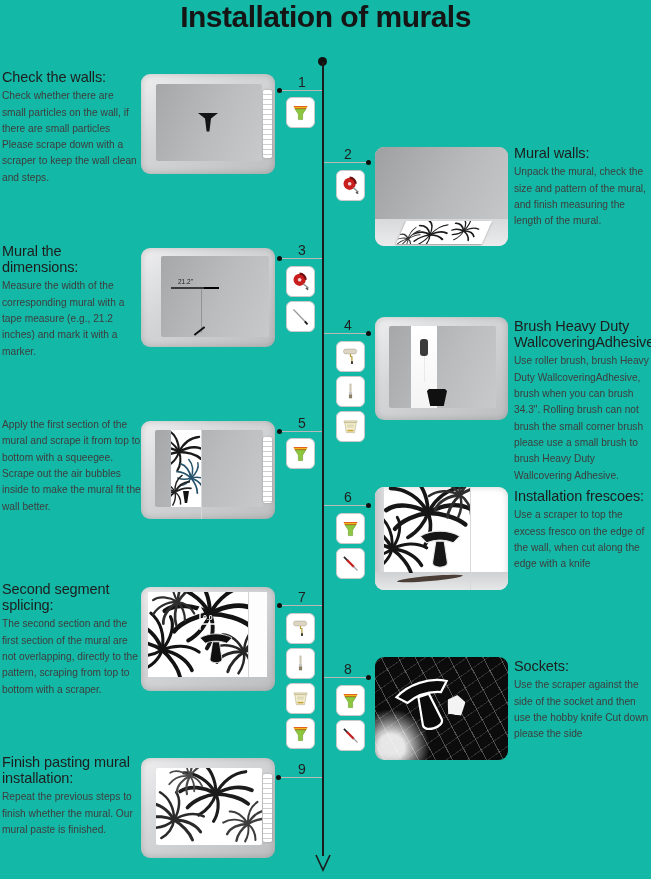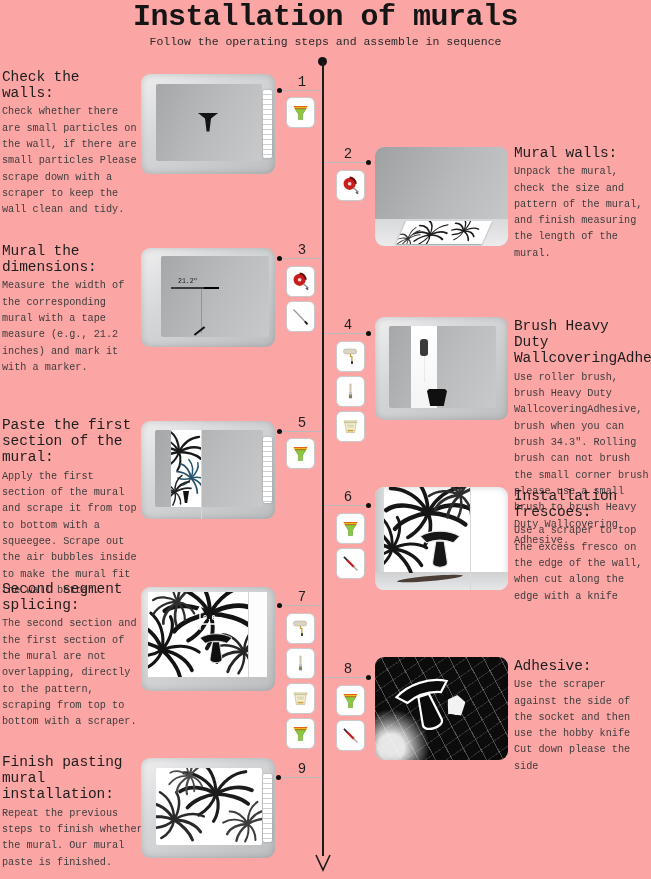--- a/index.html
+++ b/index.html
@@ -1,17 +1,17 @@
 <!DOCTYPE html>
 <html><head>
 <meta charset="utf-8">
 <style>
   html,body{margin:0;padding:0;background:#fff;}
-  .canvas{position:relative;width:651px;height:879px;background:#fca5a5;overflow:hidden;
-          font-family:Liberation Mono, monospace;}
+  .canvas{position:relative;width:651px;height:879px;background:#14b8a6;overflow:hidden;
+          font-family:Liberation Sans, sans-serif;}
 
   
   .title{position:absolute;top:0px;left:0;width:100%;text-align:center;
          font-size:30px;font-weight:bold;color:#151515;letter-spacing:-0.5px;}
   .subtitle{position:absolute;top:35px;left:0;width:100%;text-align:center;
             font-size:11.5px;color:#2a2a2a;}
 
   
   .tl-line{position:absolute;left:322px;top:62px;width:2px;height:794px;background:#1b1b1b;}
   .tl-dot{position:absolute;left:318px;top:57px;width:9px;height:9px;border-radius:50%;background:#111;}
@@ -68,31 +68,30 @@
         <path d="M0 0 C18 0 40 6 52 16" stroke-width="6"></path>
         <path d="M0 0 C-16 2 -36 10 -46 22" stroke-width="6"></path>
         <path d="M0 0 C6 14 4 32 -4 44" stroke-width="5"></path>
         <path d="M0 0 C-4 12 -14 26 -28 34" stroke-width="5"></path>
       </g>
       <path id="squeegee-sil" d="M6 8 C20 0 40 0 54 8 L46 16 C36 12 24 12 14 16 Z M25 14 h10 l4 26 c0 7 -18 7 -18 0 z"></path>
     </defs>
   </svg>
 
   <div class="title">Installation of murals</div>
-  <div class="subtitle">Follow the operating steps and assemble in sequence</div>
 
   <div class="tl-dot"></div>
   <div class="tl-line"></div>
   <svg class="tl-arrow" viewBox="0 0 20 20">
     <path d="M3 2 L10 17 L17 2" fill="none" stroke="#1b1b1b" stroke-width="1.6"></path>
   </svg>
 
   <div class="step-txt" style="left:2px;top:69px;width:137px">
     <h2>Check the walls:</h2>
-    <p>Check whether there are small particles on the wall, if there are small particles Please scrape down with a scraper to keep the wall clean and tidy.</p>
+    <p>Check whether there are small particles on the wall, if there are small particles Please scrape down with a scraper to keep the wall clean and steps.</p>
   </div>
   <div class="room" style="left:141px;top:74px;width:134px;height:100px">
     <div class="backwall"></div>
     <div class="radiator"></div>
     <svg style="position:absolute;left:54px;top:36px" width="26" height="26" viewBox="0 0 26 26">
       <path d="M3 3 h20 l-7 5.5 l-1.6 13 h-2.8 l-1.6 -13 z" fill="#141414"></path>
     </svg>
   </div>
   <span class="num" style="left:284px;top:74px">1</span>
   <div class="hline" style="left:281px;top:90px;width:41px"></div>
@@ -195,21 +194,20 @@
     <div style="position:absolute;left:45px;top:22px;width:8px;height:17px;background:#3b3b3b;border-radius:3px"></div>
     <div style="position:absolute;left:48.5px;top:39px;width:1.5px;height:26px;background:#e9e9e9"></div>
     <div style="position:absolute;left:52px;bottom:14px;width:20px;height:17px;background:#101010;clip-path:polygon(10% 0,90% 0,100% 12%,84% 100%,16% 100%,0 12%)"></div>
   </div>
   <div class="step-txt" style="left:514px;top:318px;width:137px">
     <h2>Brush Heavy Duty WallcoveringAdhesive:</h2>
     <p>Use roller brush, brush Heavy Duty WallcoveringAdhesive, brush when you can brush 34.3". Rolling brush can not brush the small corner brush please use a small brush to brush Heavy Duty Wallcovering Adhesive.</p>
   </div>
 
   <div class="step-txt" style="left:2px;top:417px;width:140px">
-    <h2>Paste the first section of the mural:</h2>
     <p>Apply the first section of the mural and scrape it from top to bottom with a squeegee. Scrape out the air bubbles inside to make the mural fit the wall better.</p>
   </div>
   <div class="room" style="left:141px;top:421px;width:134px;height:98px">
     <div class="backwall" style="left:14px;right:12px;top:9px;bottom:12px"></div>
     <div class="radiator"></div>
     <div style="position:absolute;left:30px;top:9px;bottom:12px;width:30px;background:#fff;overflow:hidden">
       <svg width="30" height="78" viewBox="0 0 30 78">
           <use href="#palmfr" stroke="#191919" transform="translate(8,22) scale(0.42)"></use>
           <use href="#palmfr" stroke="#27546b" transform="translate(20,48) scale(0.3) rotate(50)"></use>
           <use href="#palmfr" stroke="#222" transform="translate(4,62) scale(0.3) rotate(-30)"></use>
@@ -343,21 +341,21 @@
         <line x1="15.5" y1="15.5" x2="20" y2="20" stroke="#a7a7a7" stroke-width="1.6"></line>
       </svg>
   </div>
   <div class="room s8-bg" style="left:375px;top:657px;width:133px;height:103px">
     <svg style="position:absolute;left:20px;top:22px;transform:rotate(-18deg)" width="66" height="60" viewBox="0 0 60 54">
       <use href="#squeegee-sil" fill="#0b0b0b" stroke="#fff" stroke-width="2"></use>
     </svg>
     <div style="position:absolute;left:72px;top:38px;width:18px;height:20px;background:#f3f3f3;clip-path:polygon(50% 0,100% 30%,86% 100%,14% 100%,0 30%);transform:rotate(8deg)"></div>
   </div>
   <div class="step-txt" style="left:514px;top:658px;width:137px">
-    <h2>Adhesive:</h2>
+    <h2>Sockets:</h2>
     <p>Use the scraper against the side of the socket and then use the hobby knife Cut down please the side</p>
   </div>
 
   <div class="step-txt" style="left:2px;top:754px;width:142px">
     <h2>Finish pasting mural installation:</h2>
     <p>Repeat the previous steps to finish whether the mural. Our mural paste is finished.</p>
   </div>
   <div class="room" style="left:141px;top:758px;width:134px;height:100px">
     <div class="backwall" style="left:15px;right:13px;top:10px;bottom:13px;background:#fff;overflow:hidden">
       <svg width="106" height="77" viewBox="0 0 106 77">

